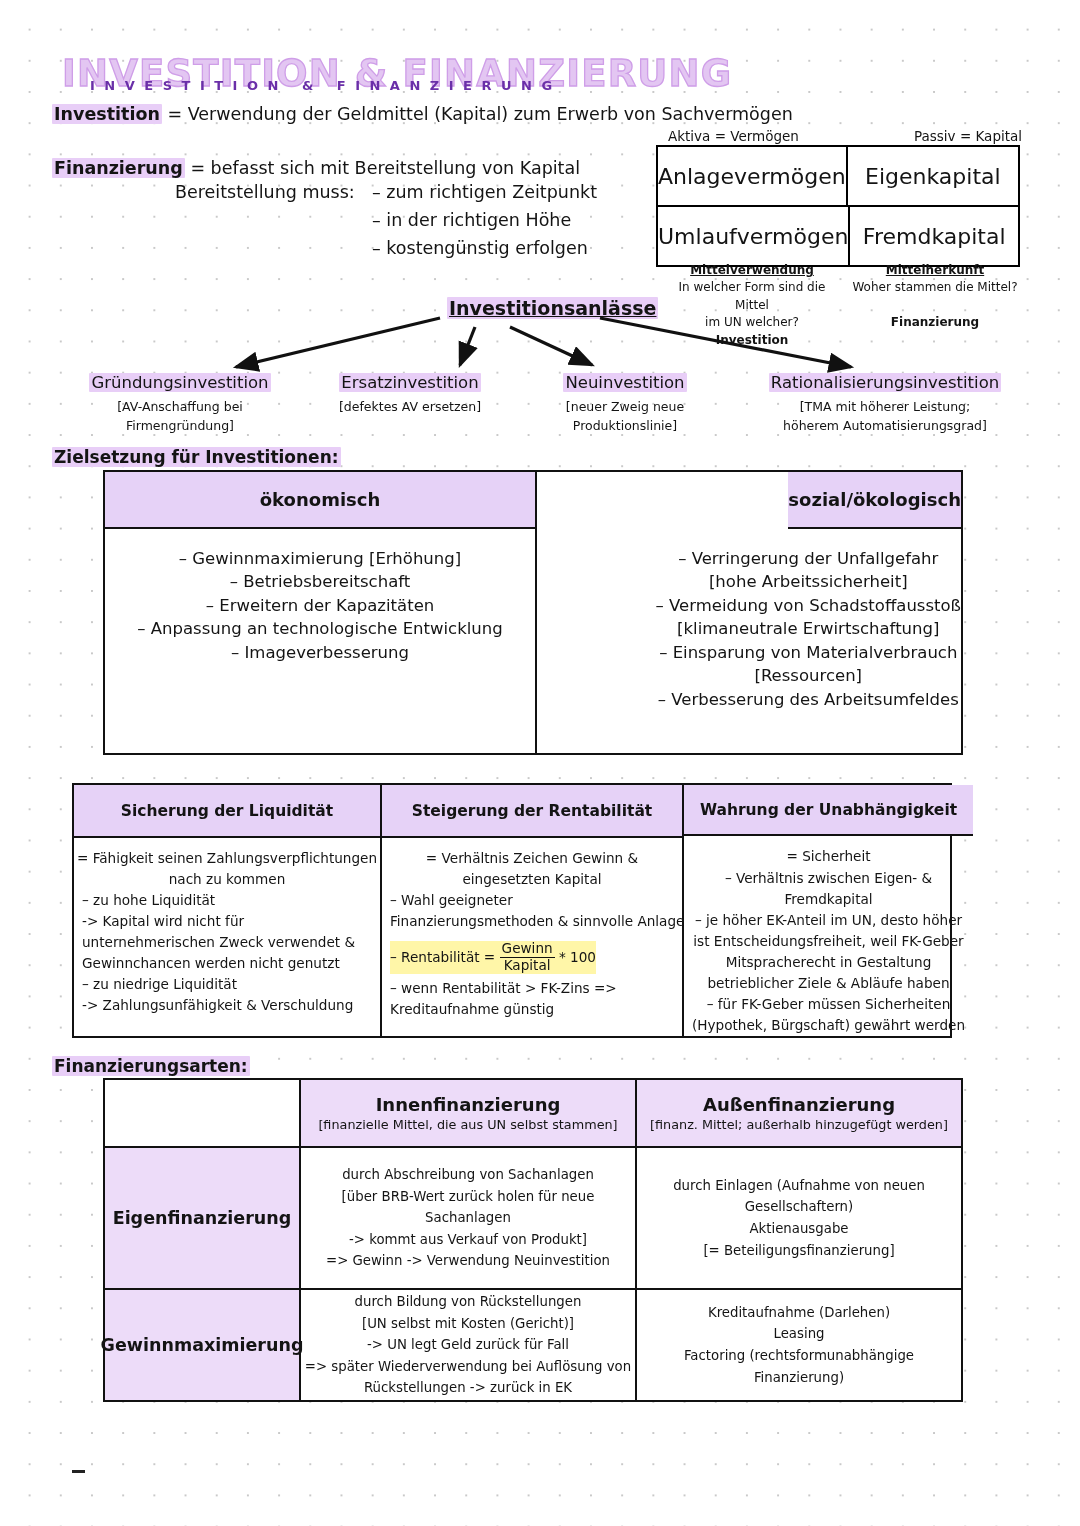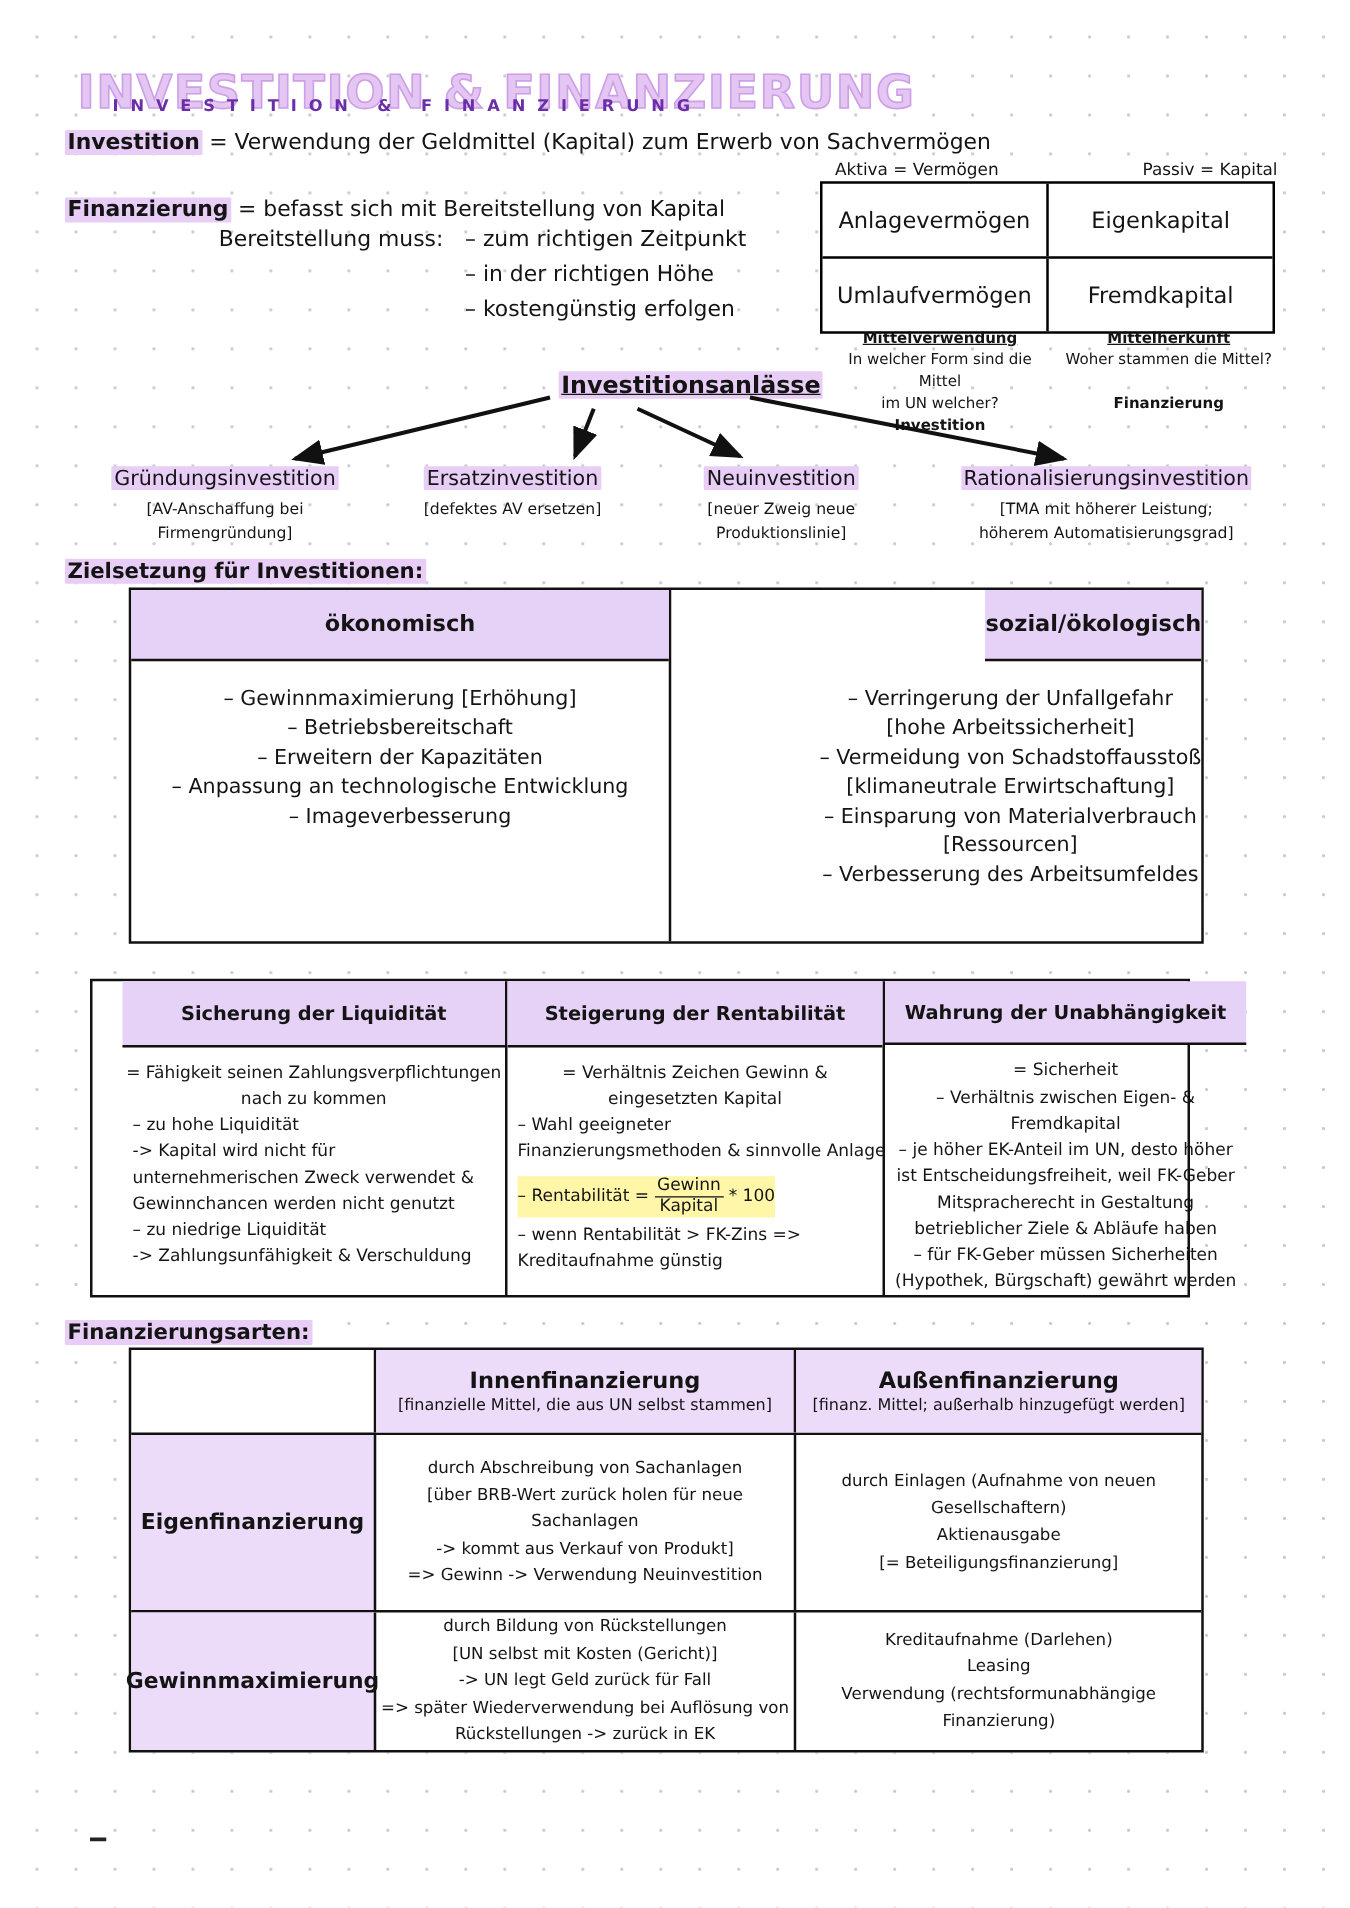--- a/index.html
+++ b/index.html
@@ -40,21 +40,21 @@
   #def-inv{left:52px;top:104px;font-size:17.5px;}
   #fin-def{left:52px;top:158px;font-size:17.5px;}
   #fin-sub{left:175px;top:182px;font-size:17.5px;}
   .fin-opt{position:absolute;font-size:17.5px;white-space:nowrap;}
 
   
   #bal{left:656px;top:145px;width:360px;height:118px;
        border:2.4px solid #000;display:flex;flex-direction:column;background:#fff;}
   .bal-row{display:flex;flex:1;}
   .bal-cell{flex:1;display:flex;align-items:center;justify-content:center;
-            font-size:18px;}
+            font-size:22px;}
   .bal-row:first-child{border-bottom:2.4px solid #000;}
   .bal-cell:first-child{border-right:2.4px solid #000;}
   #lbl-aktiva{left:668px;top:128px;font-size:13.5px;}
   #lbl-passiv{left:914px;top:128px;font-size:13.5px;}
   .cap-block{position:absolute;text-align:center;font-size:12px;line-height:1.45;}
   .cap-block .u{text-decoration:underline;font-weight:bold;}
   .cap-block .bold{font-weight:bold;}
 
   
   #anlaesse{left:447px;top:297px;font-size:19px;font-weight:bold;
@@ -73,21 +73,21 @@
   .tcol{box-sizing:border-box;display:flex;flex-direction:column;}
   .thead{background:#e6d2f7;border-bottom:2.4px solid #111;
          display:flex;align-items:center;justify-content:center;
          font-size:18px;font-weight:bold;box-sizing:border-box;}
   .tbody{flex:1;display:flex;flex-direction:column;align-items:center;
          justify-content:flex-start;box-sizing:border-box;}
   .line{font-size:16.5px;line-height:1.42;white-space:nowrap;}
   .line-s{font-size:13.6px;line-height:1.55;white-space:nowrap;}
 
   
-  #t3{left:72px;top:783px;width:880px;height:255px;padding-left:24px;}
+  #t3{left:72px;top:783px;width:880px;height:255px;}
   #t3 .thead{height:53px;font-size:15.5px;}
   #t3 .tcol:nth-child(1){width:308px;border-right:2.4px solid #111;}
   #t3 .tcol:nth-child(2){width:302px;border-right:2.4px solid #111;}
   #t3 .tcol:nth-child(3){flex:1;}
   #t3 .tbody{padding:10px 8px 0 8px;align-items:flex-start;}
   #t3 .tbody.ctr{align-items:center;}
 
   
   #t2{left:103px;top:470px;width:860px;height:285px;}
   #t2 .thead{height:57px;}
@@ -323,19 +323,19 @@
     <div class="fcell">
       <div class="fline">durch Bildung von Rückstellungen</div>
       <div class="fline">[UN selbst mit Kosten (Gericht)]</div>
       <div class="fline">-&gt; UN legt Geld zurück für Fall</div>
       <div class="fline">=&gt; später Wiederverwendung bei Auflösung von</div>
       <div class="fline">Rückstellungen -&gt; zurück in EK</div>
     </div>
     <div class="fcell">
       <div class="fline">Kreditaufnahme (Darlehen)</div>
       <div class="fline">Leasing</div>
-      <div class="fline">Verwendung (rechtsformunabhängige</div>
+      <div class="fline">Factoring (rechtsformunabhängige</div>
       <div class="fline">Finanzierung)</div>
     </div>
   </div>
 </div>
 
 <div class="abs dash-mark"></div>
 
 </body></html>

